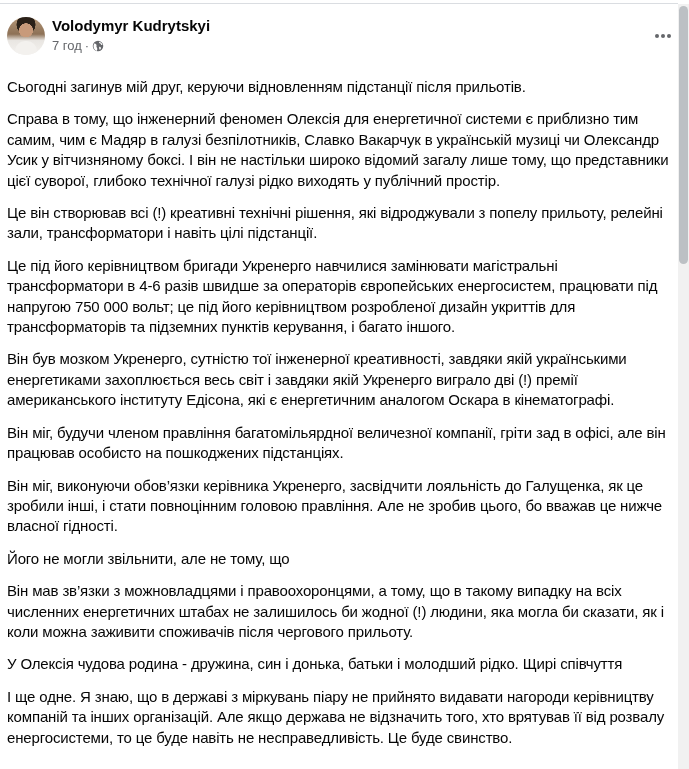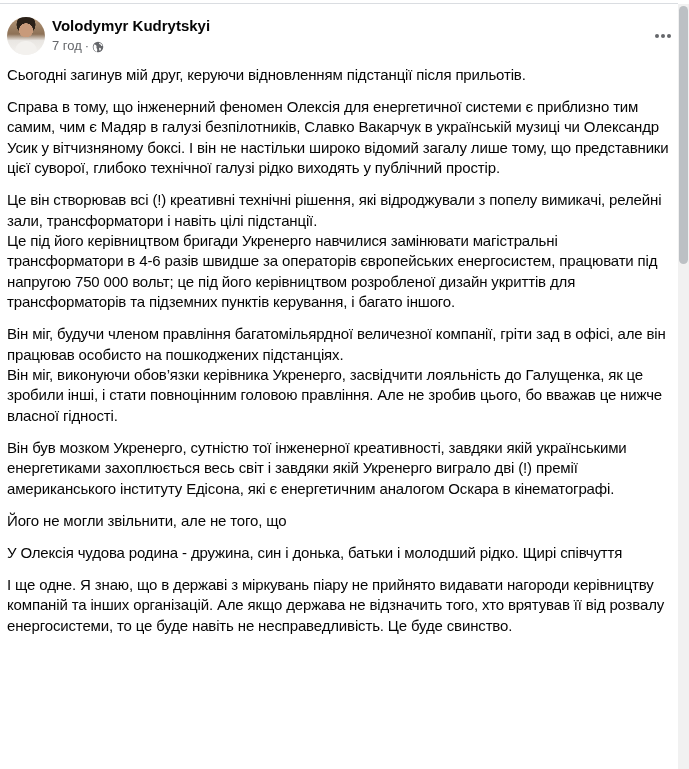--- a/index.html
+++ b/index.html
@@ -66,21 +66,21 @@
       white-space: nowrap;
       cursor: pointer;
     }
     .meta {
       position: absolute;
       left: 52px;
       top: 34px;
       font-size: 13px;
       color: #65676b;
       display: flex;
-      align-items: flex-end;
+      align-items: center;
       white-space: nowrap;
     }
     .meta .dot {
       margin: 0 3px;
     }
     .globe-icon {
       display: inline-block;
       width: 12px;
       height: 12px;
       vertical-align: middle;
@@ -112,20 +112,21 @@
       font-size: 15px;
       line-height: 20.4px;
       color: #050505;
     }
     .content p {
       margin: 0 0 11.6px 0;
       letter-spacing: -0.15px;
     }
     .content p span.line {
       display: block;
+      margin-top: 12px;
     }
     .scrollbar {
       position: absolute;
       left: 678px;
       top: 4px;
       width: 11px;
       height: 765px;
       background: #f1f1f1;
     }
     .scrollbar-thumb {
@@ -167,32 +168,33 @@
   </div>
 
   <div class="content">
     <p>
       <span class="line">Сьогодні загинув мій друг, керуючи відновленням підстанції після прильотів.</span>
     </p>
     <p>
       <span class="line">Справа в тому, що інженерний феномен Олексія для енергетичної системи є приблизно тим самим, чим є Мадяр в галузі безпілотників, Славко Вакарчук в українській музиці чи Олександр Усик у вітчизняному боксі. І він не настільки широко відомий загалу лише тому, що представники цієї суворої, глибоко технічної галузі рідко виходять у публічний простір.</span>
     </p>
     <p>
-      <span class="line">Це він створював всі (!) креативні технічні рішення, які відроджували з попелу вимикачі, релейні зали, трансформатори і навіть цілі підстанції.</span>
+      <span class="line">Це він створював всі (!) креативні технічні рішення, які відроджували з попелу прильоту, релейні зали, трансформатори і навіть цілі підстанції.</span>
       <span class="line">Це під його керівництвом бригади Укренерго навчилися замінювати магістральні трансформатори в 4-6 разів швидше за операторів європейських енергосистем, працювати під напругою 750 000 вольт; це під його керівництвом розробленої дизайн укриттів для трансформаторів та підземних пунктів керування, і багато іншого.</span>
+    </p>
+    <p>
+      <span class="line">Він був мозком Укренерго, сутністю тої інженерної креативності, завдяки якій українськими енергетиками захоплюється весь світ і завдяки якій Укренерго виграло дві (!) премії американського інституту Едісона, які є енергетичним аналогом Оскара в кінематографі.</span>
     </p>
     <p>
       <span class="line">Він міг, будучи членом правління багатомільярдної величезної компанії, гріти зад в офісі, але він працював особисто на пошкоджених підстанціях.</span>
       <span class="line">Він міг, виконуючи обов’язки керівника Укренерго, засвідчити лояльність до Галущенка, як це зробили інші, і стати повноцінним головою правління. Але не зробив цього, бо вважав це нижче власної гідності.</span>
     </p>
     <p>
-      <span class="line">Він був мозком Укренерго, сутністю тої інженерної креативності, завдяки якій українськими енергетиками захоплюється весь світ і завдяки якій Укренерго виграло дві (!) премії американського інституту Едісона, які є енергетичним аналогом Оскара в кінематографі.</span>
-    </p>
-    <p>
-      <span class="line">Його не могли звільнити, але не того, що</span>
+      <span class="line">Його не могли звільнити, але не тому, що</span>
+      <span class="line">Він мав зв’язки з можновладцями і правоохоронцями, а тому, що в такому випадку на всіх численних енергетичних штабах не залишилось би жодної (!) людини, яка могла би сказати, як і коли можна заживити споживачів після чергового прильоту.</span>
     </p>
     <p>
       <span class="line">У Олексія чудова родина - дружина, син і донька, батьки і молодший рідко. Щирі співчуття</span>
     </p>
     <p>
       <span class="line">І ще одне. Я знаю, що в державі з міркувань піару не прийнято видавати нагороди керівництву компаній та інших організацій. Але якщо держава не відзначить того, хто врятував її від розвалу енергосистеми, то це буде навіть не несправедливість. Це буде свинство.</span>
     </p>
 
   </div>
 </div>

